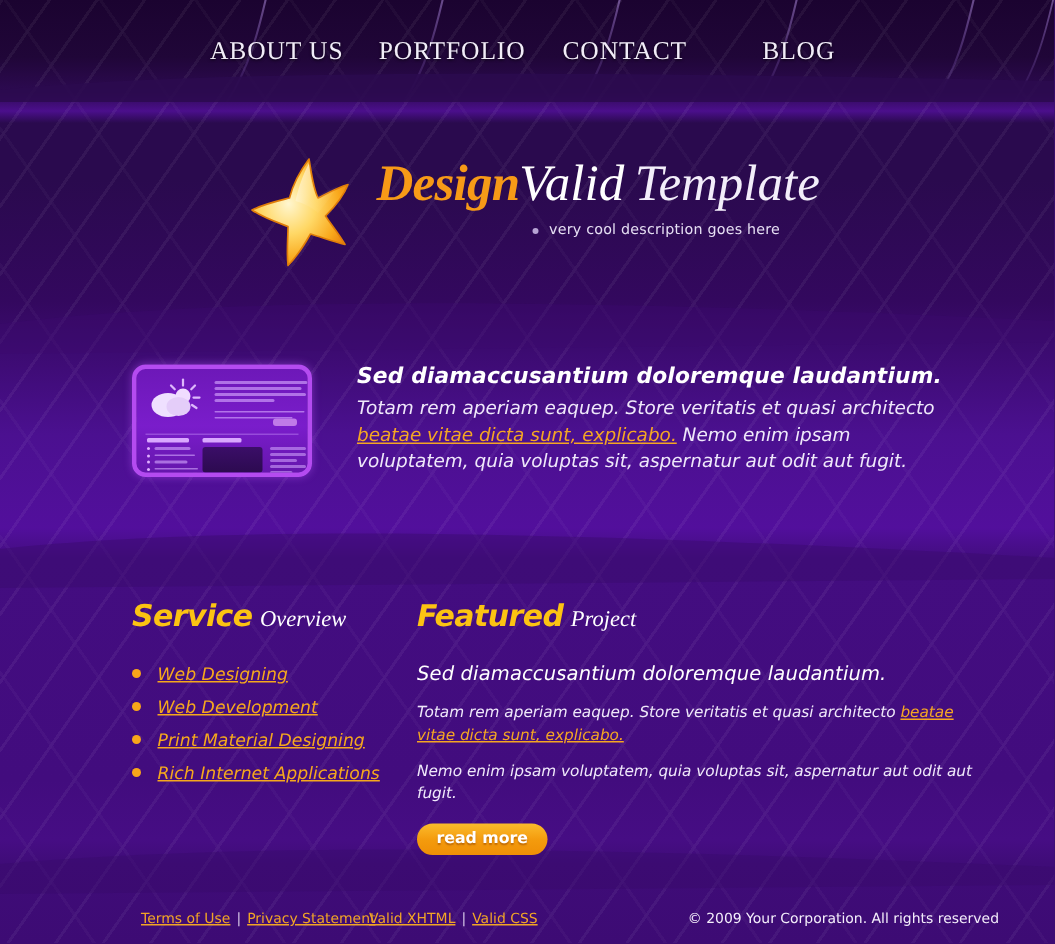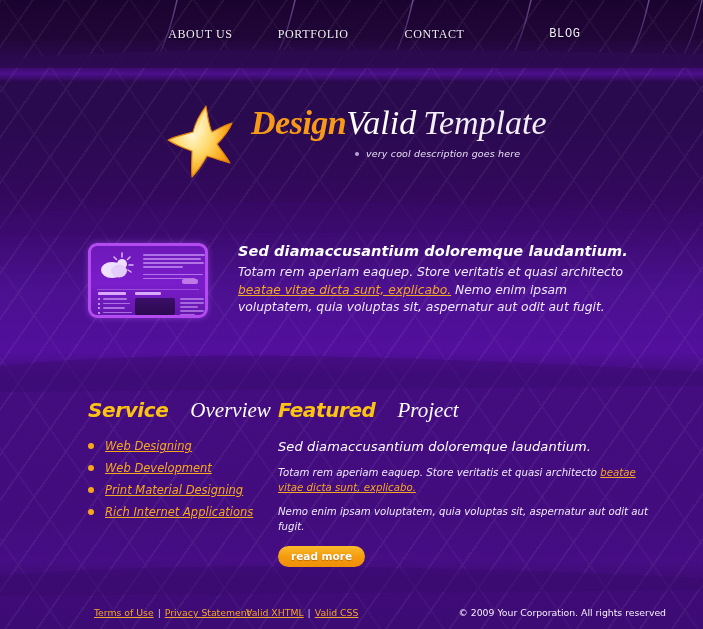--- a/index.html
+++ b/index.html
@@ -73,32 +73,32 @@
     width: 703px;
     height: 68px;
     display: flex;
     align-items: center;
     justify-content: center;
     z-index: 6;
   }
   .nav-item {
     color: #f1ecf8;
     font-family: "Liberation Serif", "DejaVu Serif", serif;
-    font-size: 12px;
+    font-size: 17px;
     letter-spacing: .6px;
     text-decoration: none;
     padding: 0 10px;
     width: 116px;
-    text-align: right;
+    text-align: center;
     text-shadow: 0 1px 2px rgba(0,0,0,.75);
     cursor: pointer;
     white-space: nowrap;
   }
   .nav-item:first-child { margin-left: 32px; }
-  .nav-item:last-child  { margin-right: 18px; font-family: Liberation Mono, monospace; }
+  .nav-item:last-child  { margin-right: 18px; }
 
   
   .logo-block {
     position: absolute;
     top: 97px;
     left: 163px;
     z-index: 4;
     display: flex;
     align-items: flex-start;
   }
@@ -130,21 +130,20 @@
   .logo-template {
     color: #f3eefa;
     font-style: italic;
     font-family: "Liberation Serif", "DejaVu Serif", serif;
     margin-left: 7px;
   }
   .logo-tagline {
     margin-top: 7px;
     margin-left: 104px;
     font-size: 9.5px;
-    font-style: italic;
     color: #e6dff3;
     letter-spacing: .15px;
     white-space: nowrap;
     display: flex;
     align-items: center;
   }
   .tagline-dot {
     display: inline-block;
     width: 4px; height: 4px;
     border-radius: 50%;
@@ -268,22 +267,22 @@
     color: #fcc312;
     font-weight: bold;
     font-style: italic;
     font-family: "DejaVu Sans", sans-serif;
     letter-spacing: -.4px;
   }
   .sec-head .light {
     color: #ffffff;
     font-style: italic;
     font-family: "Liberation Serif", "DejaVu Serif", serif;
-    margin-left: 22px;
-    font-size: 21px;
+    margin-left: 5px;
+    font-size: 15px;
   }
 
   .svc-list { list-style: none; text-align: center; }
   .svc-item {
     display: flex;
     align-items: center;
     margin-bottom: 8px;
   }
   .svc-dot {
     width: 6px; height: 6px;

